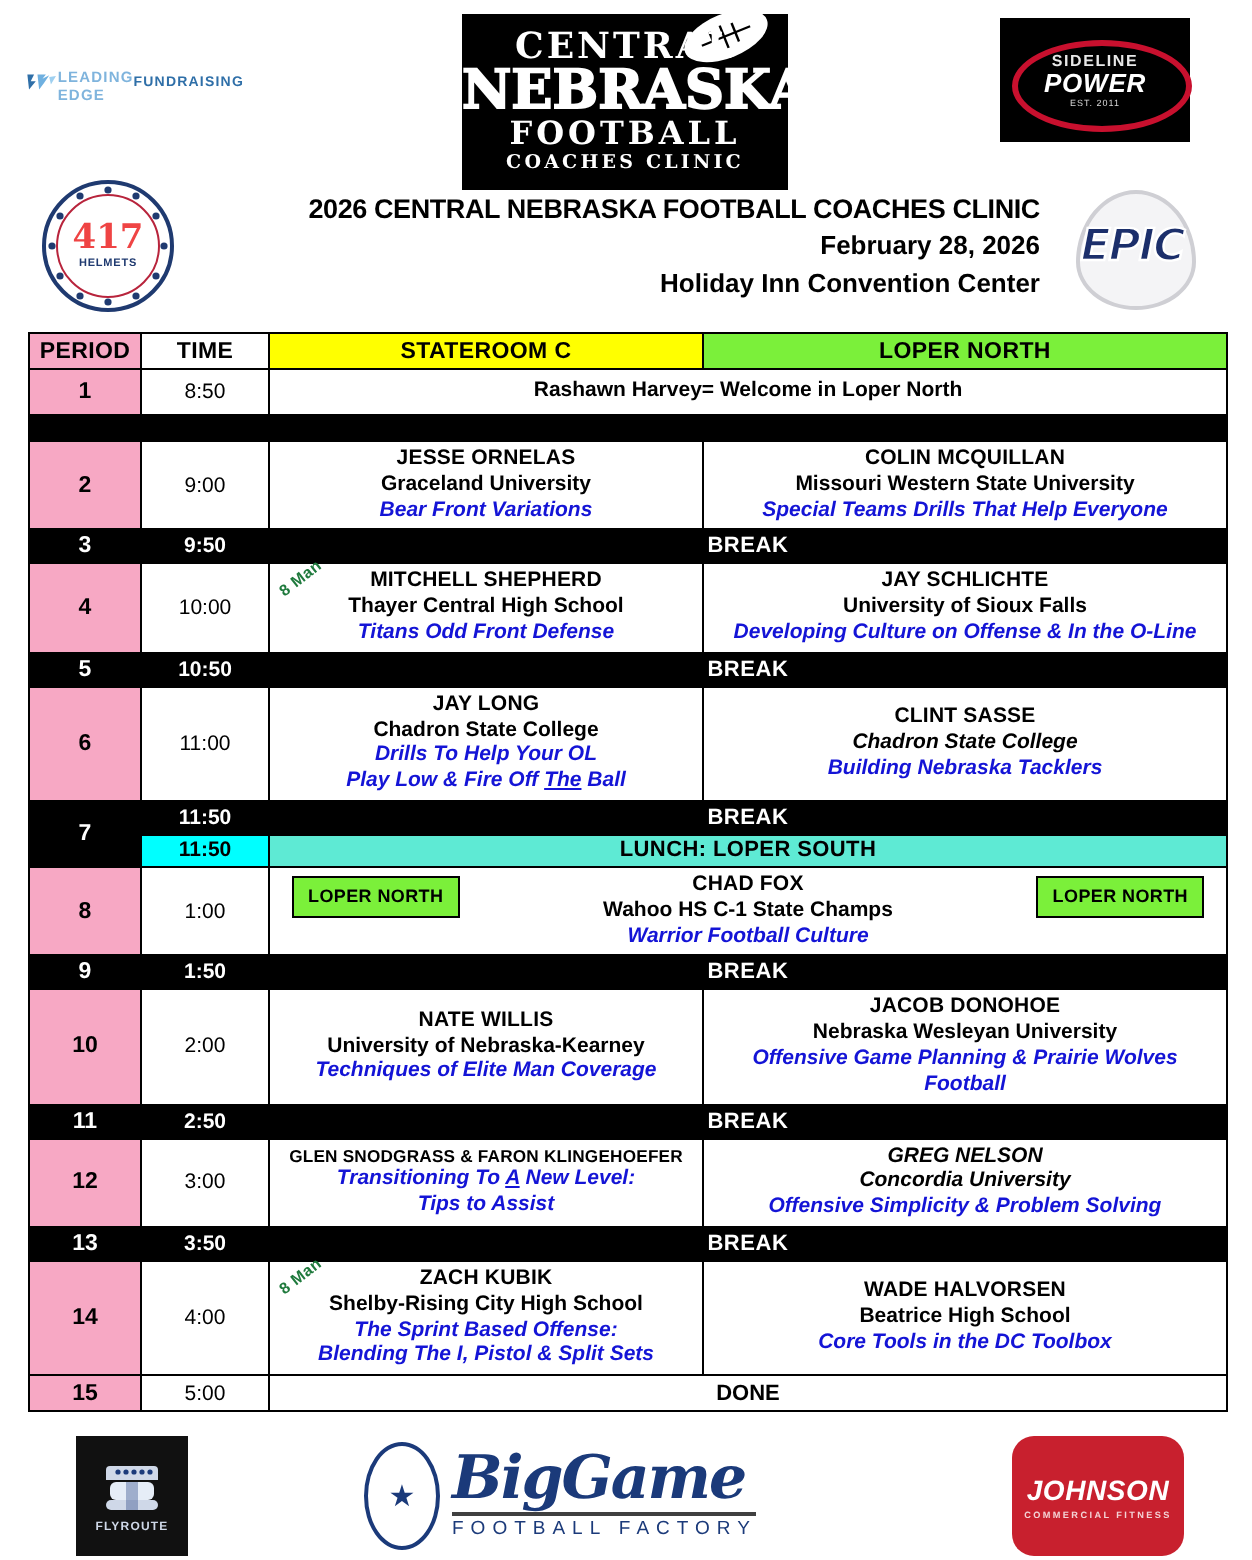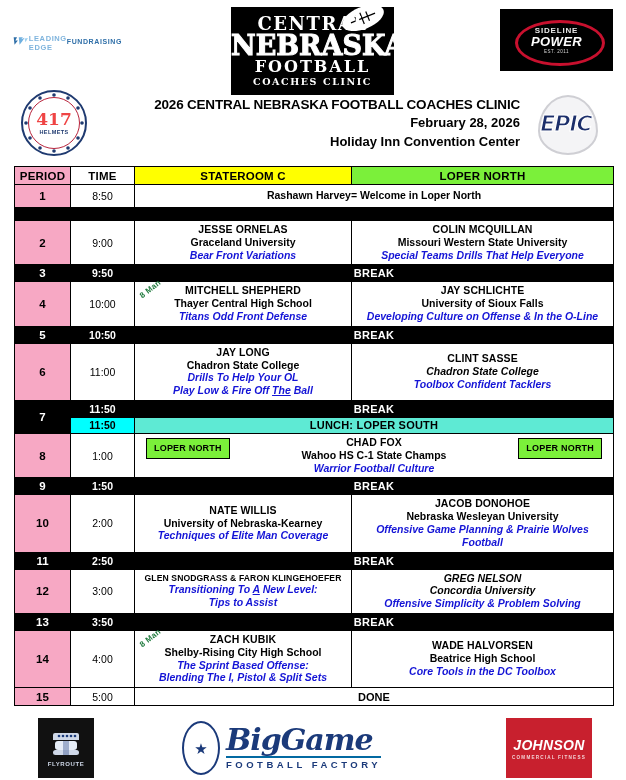--- a/index.html
+++ b/index.html
@@ -28,21 +28,21 @@
       display:flex;flex-direction:column;align-items:center;justify-content:center;overflow:hidden;}
   .cn-row{position:relative;width:100%;text-align:center;line-height:1;}
   .cn-1{font-size:18px;font-weight:700;letter-spacing:1.5px;font-family:"DejaVu Serif",serif;}
   .cn-2{font-size:27px;font-weight:700;letter-spacing:0px;font-family:"DejaVu Serif",serif;
         -webkit-text-stroke:1px #fff;margin:-1px 0;}
   .cn-3{font-size:16px;font-weight:700;letter-spacing:2px;font-family:"DejaVu Serif",serif;margin-top:1px;}
   .cn-4{font-size:9.5px;font-weight:700;letter-spacing:1.6px;font-family:"DejaVu Serif",serif;margin-top:2px;}
   .cn-ball{position:absolute;right:8px;top:-4px;width:46px;height:30px;transform:rotate(-22deg);}
 
   
-  .sp{left:500px;top:9px;width:113px;height:62px;background:#000;display:flex;align-items:center;justify-content:center;}
+  .sp{left:500px;top:9px;width:95px;height:62px;background:#000;display:flex;align-items:center;justify-content:center;}
   .sp-inner{position:relative;width:92px;height:48px;display:flex;flex-direction:column;align-items:center;justify-content:center;}
   .sp-oval{position:absolute;left:4px;top:4px;width:84px;height:40px;border:3px solid #c8102e;border-radius:50%;}
   .sp-1{font-size:8px;color:#e8e8e8;letter-spacing:.8px;font-weight:600;z-index:2;}
   .sp-2{font-size:13px;color:#fff;font-weight:800;font-style:italic;letter-spacing:.4px;z-index:2;line-height:1.1;}
   .sp-3{font-size:4.5px;color:#d8d8d8;letter-spacing:.5px;z-index:2;}
 
   
   .h417{left:14px;top:90px;width:80px;height:66px;display:flex;align-items:center;justify-content:center;}
   .h417-c{position:relative;width:62px;height:62px;border-radius:50%;border:2px solid #1f3a70;
           background:#fff;display:flex;flex-direction:column;align-items:center;justify-content:center;}
@@ -117,24 +117,24 @@
             display:flex;flex-direction:column;align-items:center;justify-content:center;}
   .fr-helmet{width:34px;height:30px;}
   .fr-t{font-size:6px;font-weight:800;color:#cfd8e8;letter-spacing:.6px;margin-top:2px;}
 
   .biggame{position:absolute;left:182px;top:6px;width:265px;height:52px;display:flex;align-items:center;}
   .bg-ball{width:34px;height:50px;border:2.5px solid #1b3a7a;border-radius:50%/50%;
            transform:rotate(0deg);display:flex;align-items:center;justify-content:center;flex:0 0 auto;}
   .bg-star{color:#1b3a7a;font-size:15px;line-height:1;}
   .bg-txt{margin-left:6px;display:flex;flex-direction:column;}
   .bg-1{font-size:30px;font-weight:800;font-style:italic;color:#1b3a7a;line-height:.95;letter-spacing:-1px;font-family:"DejaVu Serif",serif;}
-  .bg-2{font-size:9.5px;font-weight:700;color:#1b3a7a;letter-spacing:3.5px;border-top:2px solid #0369a1;padding-top:1px;margin-top:1px;}
+  .bg-2{font-size:9.5px;font-weight:400;color:#1b3a7a;letter-spacing:3.5px;border-top:2px solid #404040;padding-top:1px;margin-top:1px;}
 
   .johnson{position:absolute;left:506px;top:2px;width:86px;height:60px;background:#c8202e;
-           display:flex;flex-direction:column;align-items:center;justify-content:center;}
+           display:flex;flex-direction:column;align-items:center;justify-content:center;border-radius:11px;}
   .jh-1{font-size:14px;font-weight:800;font-style:italic;color:#fff;letter-spacing:.3px;}
   .jh-2{font-size:4.6px;font-weight:700;color:#f3d2d5;letter-spacing:1.2px;margin-top:2px;}
 </style>
 </head>
 <body>
 
 <div class="page">
 
   <div class="top-band">
 
@@ -280,21 +280,21 @@
             <td class="t-cell">11:00</td>
             <td class="sess">
               <div class="nm">JAY LONG</div>
               <div class="org">Chadron State College</div>
               <div class="topic">Drills To Help Your OL</div>
               <div class="topic">Play Low &amp; Fire Off <u>The</u> Ball</div>
             </td>
             <td class="sess">
               <div class="nm">CLINT SASSE</div>
               <div class="org-it">Chadron State College</div>
-              <div class="topic">Toolbox Confident Tacklers</div>
+              <div class="topic">Building Nebraska Tacklers</div>
             </td>
           </tr>
           <tr class="break-row">
             <td class="p-cell" rowspan="2">7</td>
             <td class="t-cell-b">11:50</td>
             <td class="break-lbl" colspan="2">BREAK</td>
           </tr>
           <tr>
             <td class="t-cell-cyan" style="height:15px">11:50</td>
             <td class="lunch-lbl" colspan="2">LUNCH: LOPER SOUTH</td>

